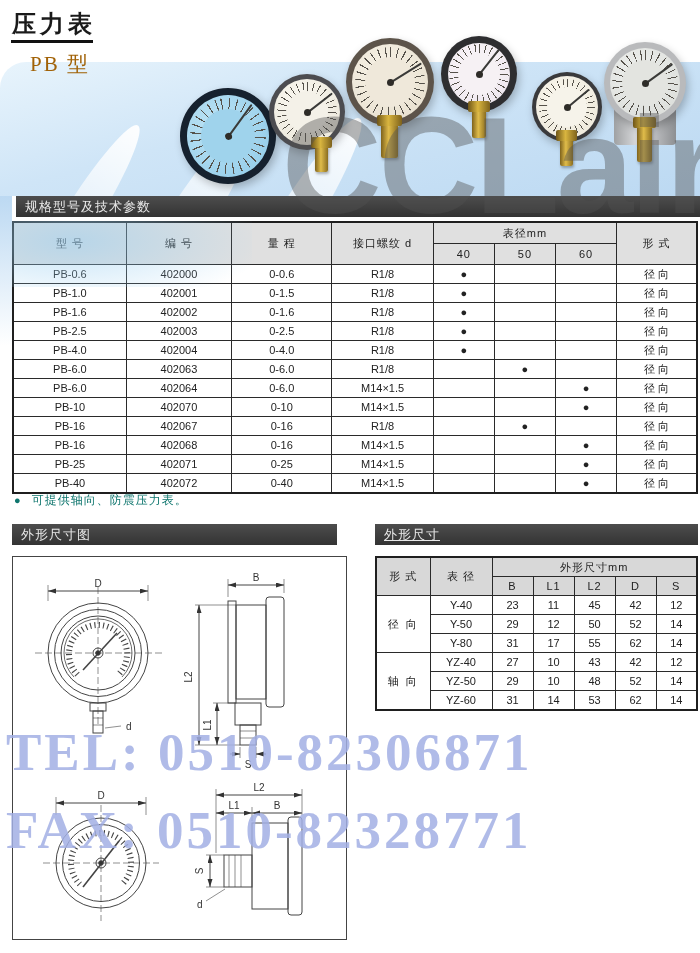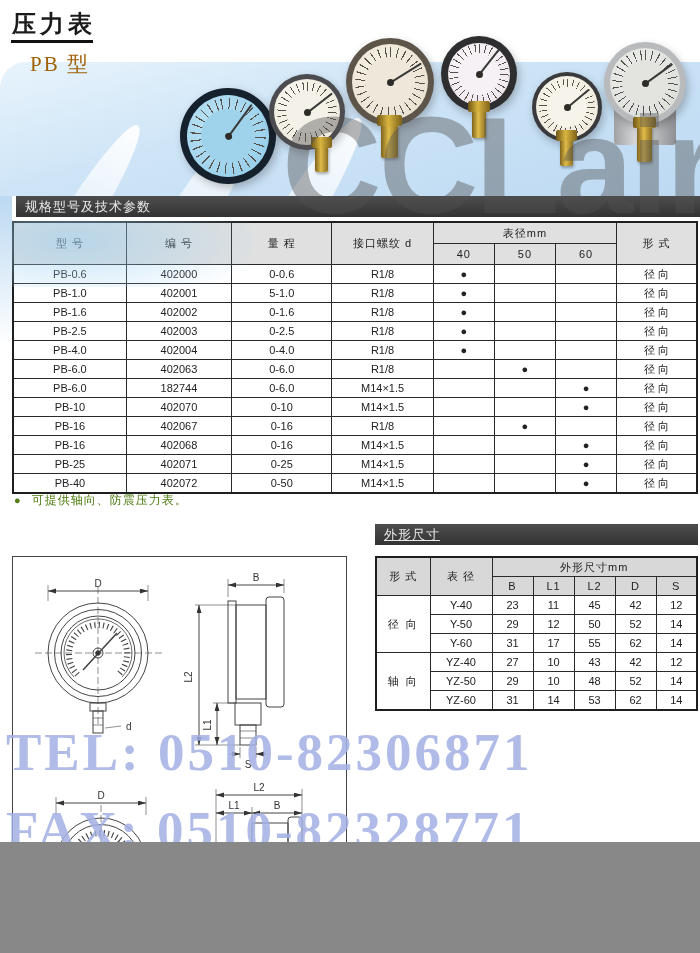--- a/index.html
+++ b/index.html
@@ -1,16 +1,16 @@
 <!DOCTYPE html>
 <html><head>
 <meta charset="utf-8">
 <style>
   html,body{margin:0;padding:0;background:#888;}
-  .page{position:relative;width:700px;height:842px;background:#fff;overflow:hidden;
+  .page{position:relative;width:700px;height:953px;background:#fff;overflow:hidden;
         font-family:"Liberation Sans","DejaVu Sans",sans-serif;color:#222;}
 
   
   .hero-bg{position:absolute;left:0;top:62px;width:700px;height:134px;
            background:linear-gradient(165deg,#e8f4fc 0%,#cfe5f7 40%,#bcd9f2 100%);
            border-radius:26px 0 0 0;}
   .swoosh{position:absolute;background:linear-gradient(180deg,rgba(255,255,255,.95),rgba(255,255,255,0));
           border-radius:50%;transform:rotate(32deg);}
   .sw1{left:60px;top:46px;width:34px;height:230px;}
   .sw2{left:160px;top:40px;width:44px;height:260px;}
@@ -62,21 +62,21 @@
   table{border-collapse:collapse;width:100%;table-layout:fixed;}
   .spec-table{border:2px solid #1f1f1f;}
   .spec-table th,.spec-table td{border:1px solid #2a2a2a;font-size:11px;font-weight:normal;
       text-align:center;padding:0;height:18px;overflow:hidden;white-space:nowrap;}
   .spec-table thead th{background:#e0e0e0;height:20px;letter-spacing:1px;}
   .spec-table td{background:rgba(255,255,255,.9);}
   .dotcell{font-size:10px;}
   .blue-wash{position:absolute;left:0;top:0;width:240px;height:66px;z-index:3;pointer-events:none;
       background:radial-gradient(ellipse 260px 90px at 60px 20px,rgba(150,205,240,.55),rgba(150,205,240,0) 75%);}
 
-  .note{position:absolute;left:14px;top:492px;font-size:12px;letter-spacing:1px;color:#4d7c0f;}
+  .note{position:absolute;left:14px;top:492px;font-size:12px;letter-spacing:1px;color:#0f766e;}
   .note .b{margin-right:10px;font-size:11px;}
 
   
   .draw-box{position:absolute;left:12px;top:556px;width:335px;height:384px;border:1px solid #444;
             background:#fff;box-sizing:border-box;z-index:2;}
   .draw-box svg{display:block;}
 
   
   .dim-wrap{position:absolute;left:375px;top:556px;width:323px;z-index:2;}
   .dim-table{border:2px solid #1f1f1f;}
@@ -197,21 +197,21 @@
             <td>0-0.6</td>
             <td>R1/8</td>
             <td class="dotcell">●</td>
             <td class="dotcell"></td>
             <td class="dotcell"></td>
             <td>径 向</td>
           </tr>
           <tr>
             <td>PB-1.0</td>
             <td>402001</td>
-            <td>5-1.0</td>
+            <td>0-1.5</td>
             <td>R1/8</td>
             <td class="dotcell">●</td>
             <td class="dotcell"></td>
             <td class="dotcell"></td>
             <td>径 向</td>
           </tr>
           <tr>
             <td>PB-1.6</td>
             <td>402002</td>
             <td>0-1.6</td>
@@ -246,21 +246,21 @@
             <td>402063</td>
             <td>0-6.0</td>
             <td>R1/8</td>
             <td class="dotcell"></td>
             <td class="dotcell">●</td>
             <td class="dotcell"></td>
             <td>径 向</td>
           </tr>
           <tr>
             <td>PB-6.0</td>
-            <td>182744</td>
+            <td>402064</td>
             <td>0-6.0</td>
             <td>M14×1.5</td>
             <td class="dotcell"></td>
             <td class="dotcell"></td>
             <td class="dotcell">●</td>
             <td>径 向</td>
           </tr>
           <tr>
             <td>PB-10</td>
             <td>402070</td>
@@ -297,36 +297,37 @@
             <td>0-25</td>
             <td>M14×1.5</td>
             <td class="dotcell"></td>
             <td class="dotcell"></td>
             <td class="dotcell">●</td>
             <td>径 向</td>
           </tr>
           <tr>
             <td>PB-40</td>
             <td>402072</td>
-            <td>0-50</td>
+            <td>0-40</td>
             <td>M14×1.5</td>
             <td class="dotcell"></td>
             <td class="dotcell"></td>
             <td class="dotcell">●</td>
             <td>径 向</td>
           </tr>
         </tbody>
     </table>
     <div class="blue-wash"></div>
   </div>
 
   <div class="note">
     <span class="b">●</span><span>可提供轴向、防震压力表。</span>
   </div>
 
+  <div class="bar bar-drawing">外形尺寸图</div>
   <div class="bar bar-dims">外形尺寸</div>
 
   <div class="draw-box">
     <svg width="333" height="382" viewBox="0 0 333 382">
       <defs>
         <marker id="arr" orient="auto-start-reverse" markerWidth="9" markerHeight="7" refX="8" refY="2.5">
           <path d="M0,0 L8,2.5 L0,5 z" fill="#333"></path>
         </marker>
       </defs>
       <g stroke="#444" stroke-width="1" fill="none" font-family="Liberation Sans, sans-serif">
@@ -453,21 +454,21 @@
           </tr>
           <tr>
             <td>Y-50</td>
             <td>29</td>
             <td>12</td>
             <td>50</td>
             <td>52</td>
             <td>14</td>
           </tr>
           <tr>
-            <td>Y-60</td>
+            <td>Y-80</td>
             <td>31</td>
             <td>17</td>
             <td>55</td>
             <td>62</td>
             <td>14</td>
           </tr>
           <tr>
             <td rowspan="3" class="formcell">轴 向</td>
             <td>YZ-40</td>
             <td>27</td>

